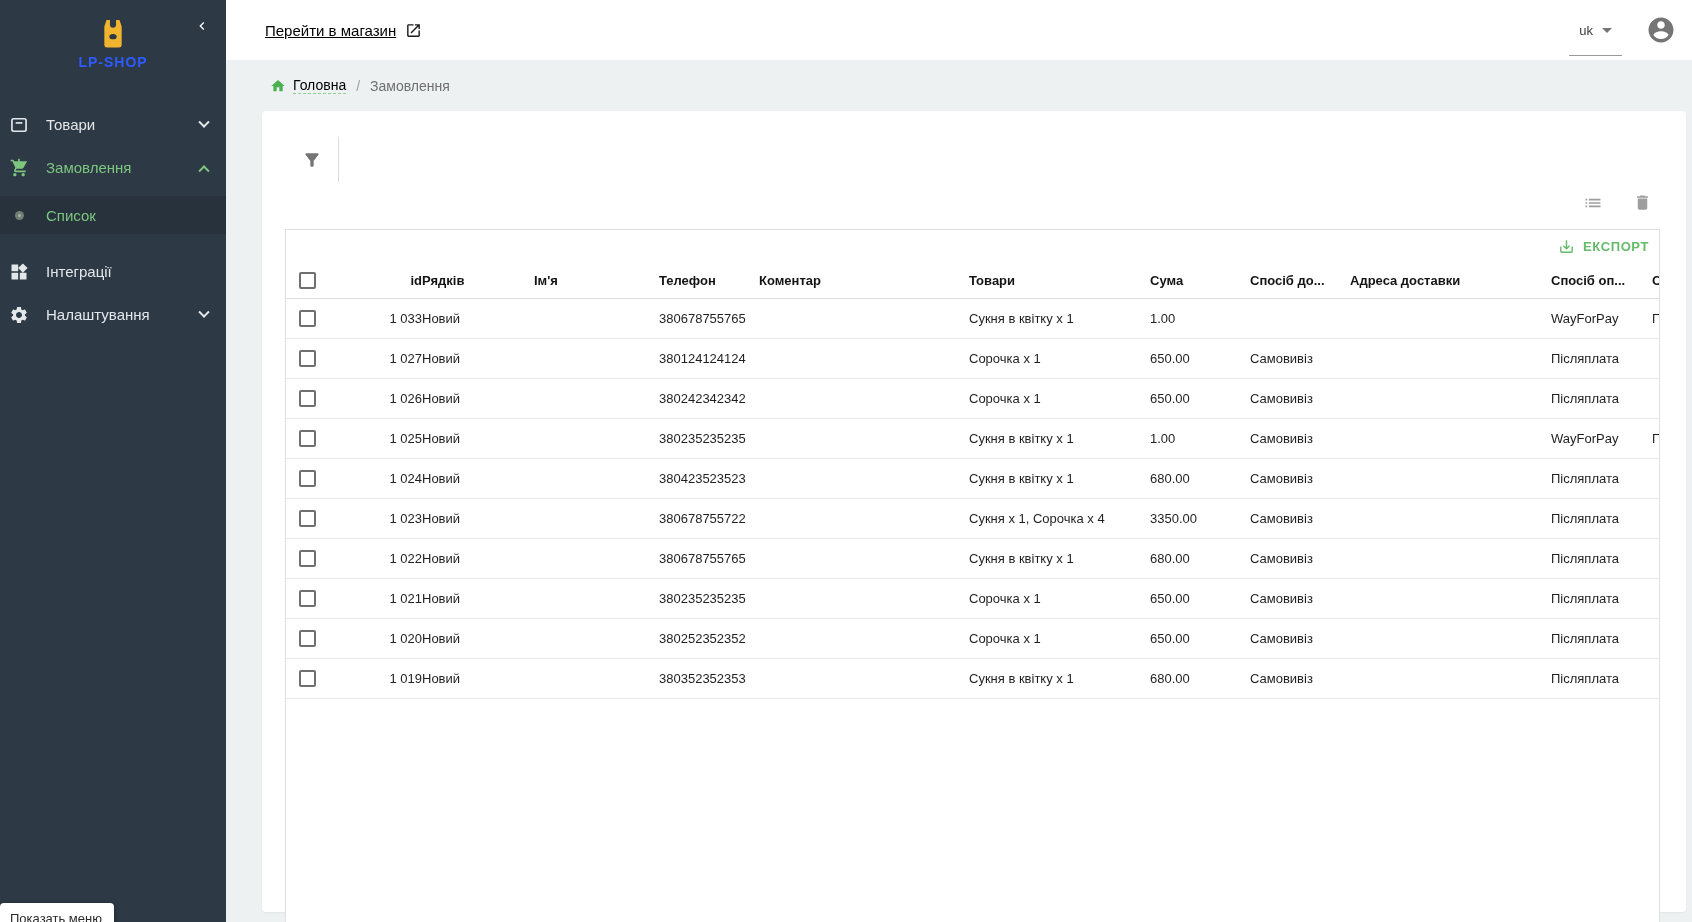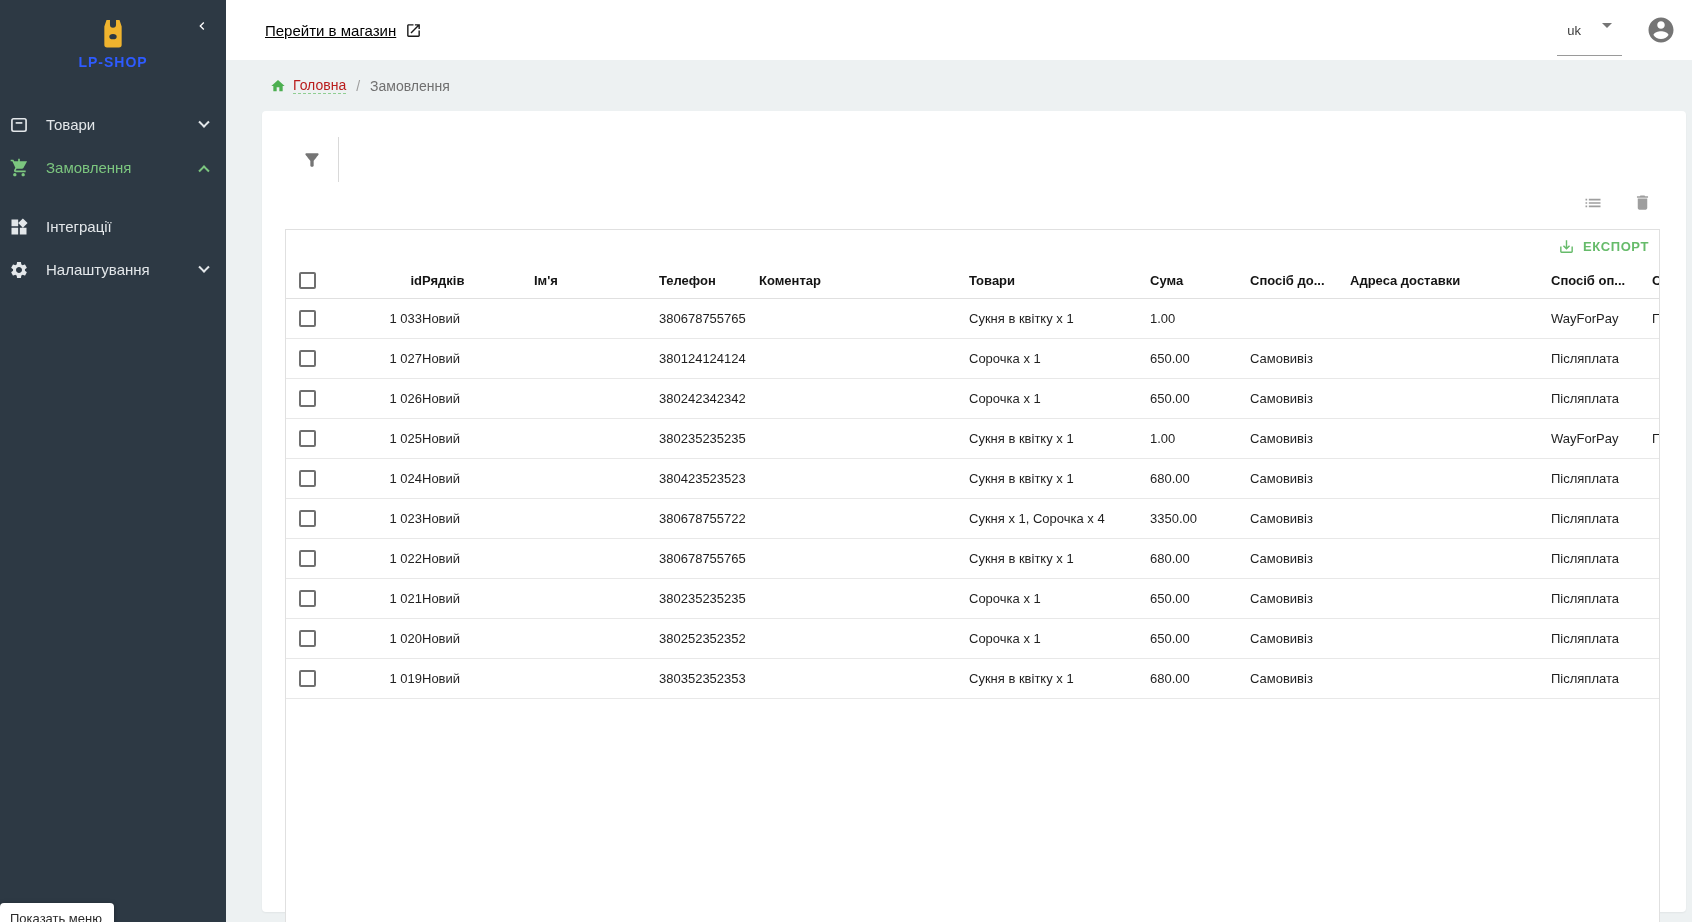--- a/index.html
+++ b/index.html
@@ -24,28 +24,28 @@
   .dot-ico::after{content:'';position:absolute;left:3px;top:3px;width:3px;height:3px;border-radius:50%;background:#a3b5a6}
   .nav-gap{height:16px}
   .menu-tip{position:absolute;left:0;top:903px;background:#fff;color:#2b2b2b;font-size:13px;padding:8px 12px 10px 10px;border-radius:4px;box-shadow:0 1px 5px rgba(0,0,0,.35);z-index:9;white-space:nowrap}
 
   
   .content{position:absolute;left:222px;top:0;right:0;bottom:0}
   .topbar{height:60px;background:#fff;display:flex;align-items:center;padding:0 16px 0 43px}
   .store-link{display:flex;align-items:center;gap:9px;color:#000000;font-size:15px;cursor:pointer}
   .store-link span{text-decoration:underline}
   .topbar-right{margin-left:auto;display:flex;align-items:center}
-  .lang{position:relative;display:flex;align-items:flex-start;gap:21px;padding:0 10px;font-size:13px;color:#3c3c3c;cursor:pointer}
+  .lang{position:relative;display:flex;align-items:center;gap:9px;padding:0 10px;font-size:13px;color:#3c3c3c;cursor:pointer}
   .lang::after{content:'';position:absolute;left:0;right:0;bottom:-18px;height:1px;background:#9a9a9a}
   .caret{width:0;height:0;border-left:5px solid transparent;border-right:5px solid transparent;border-top:5px solid #757575}
   .avatar{margin-left:24px;cursor:pointer;display:flex}
 
   .breadcrumbs{height:51px;display:flex;align-items:center;padding-left:48px;font-size:14px}
   .bc-home{display:flex;align-items:center;margin-right:7px}
-  .bc-link{color:#b91c1c;border-bottom:1px dashed #8fce92;cursor:pointer}
+  .bc-link{color:#000000;border-bottom:1px dashed #8fce92;cursor:pointer}
   .bc-sep{color:#9e9e9e;margin:0 10px}
   .bc-cur{color:#707070}
 
   .panel{position:relative;margin:0 6px 0 40px;height:801px;background:#fff;border-radius:4px;box-shadow:0 1px 2px rgba(0,0,0,.05)}
   .funnel{position:absolute;left:40px;top:39px;cursor:pointer;display:flex}
   .filter-divider{position:absolute;left:76px;top:26px;width:1px;height:45px;background:#d9d9d9}
   .panel-icons{position:absolute;top:82px;right:34px;display:flex;gap:30px}
   .panel-icons .ic{cursor:pointer;display:flex}
 
   
@@ -110,20 +110,26 @@
     <div class="nav-item active">
       <span class="nav-ico">
         <svg width="20" height="20" viewBox="0 0 24 24">
             <path d="M11 9h2V6h3V4h-3V1h-2v3H8v2h3v3zm-4 9c-1.1 0-1.99.9-1.99 2S5.9 22 7 22s2-.9 2-2-.9-2-2-2zm10 0c-1.1 0-1.99.9-1.99 2s.89 2 1.99 2 2-.9 2-2-.9-2-2-2zm-8.9-5h7.45c.75 0 1.41-.41 1.75-1.03L21.7 4H6.21l-.94-2H2v2h2l3.6 7.59-1.35 2.44C5.52 15.37 6.48 17 8 17h12v-2H8l1.1-2z" fill="#7cc67f"></path>
           </svg>
       </span>
       <span class="nav-label">Замовлення</span>
       <span class="chev up"></span>
     </div>
 
+    <div class="sub-item">
+      <span class="nav-ico">
+          <span class="dot-ico"></span>
+        </span>
+      <span class="nav-label">Список</span>
+    </div>
 
     <div class="nav-gap"></div>
 
     <div class="nav-item">
       <span class="nav-ico">
         <svg width="20" height="20" viewBox="0 0 24 24">
             <path d="M13 13v8h8v-8h-8zM3 21h8v-8H3v8zM3 3v8h8V3H3zm13.66-1.31L11 7.34 16.66 13l5.66-5.66-5.66-5.65z" fill="#e3e7ea"></path>
           </svg>
       </span>
       <span class="nav-label">Інтеграції</span>

